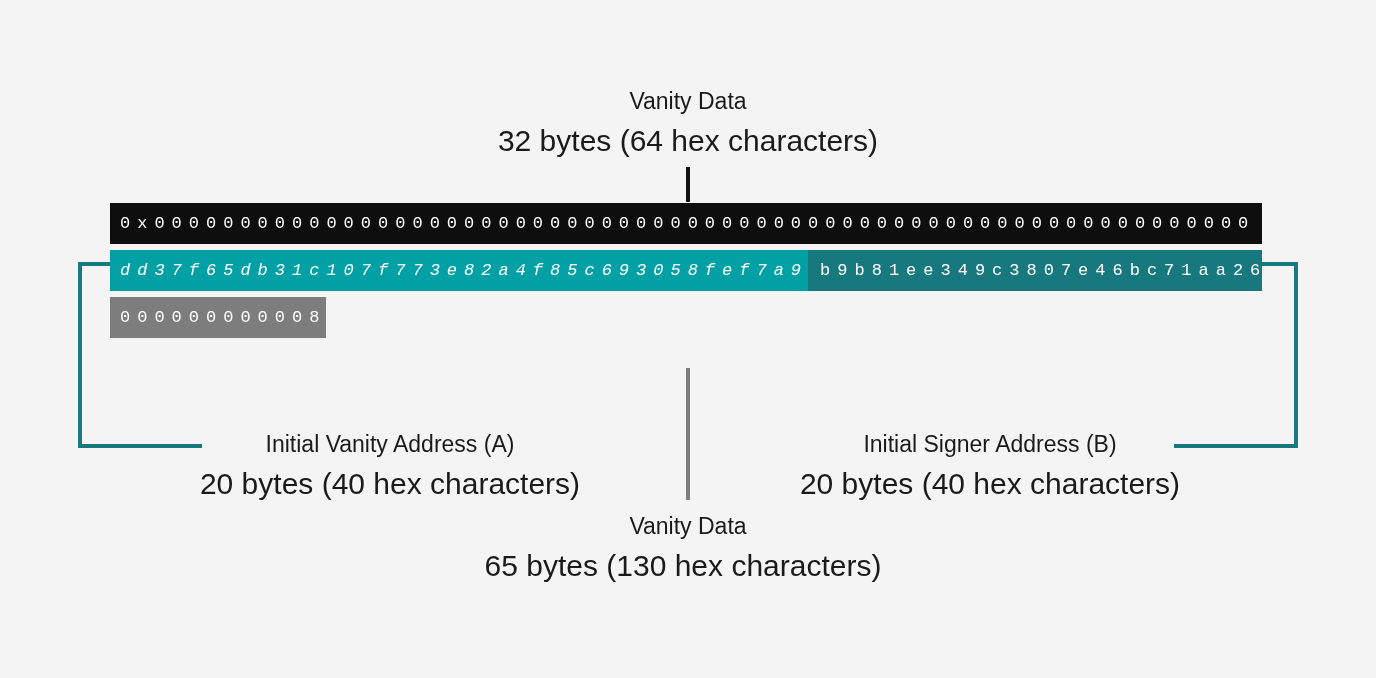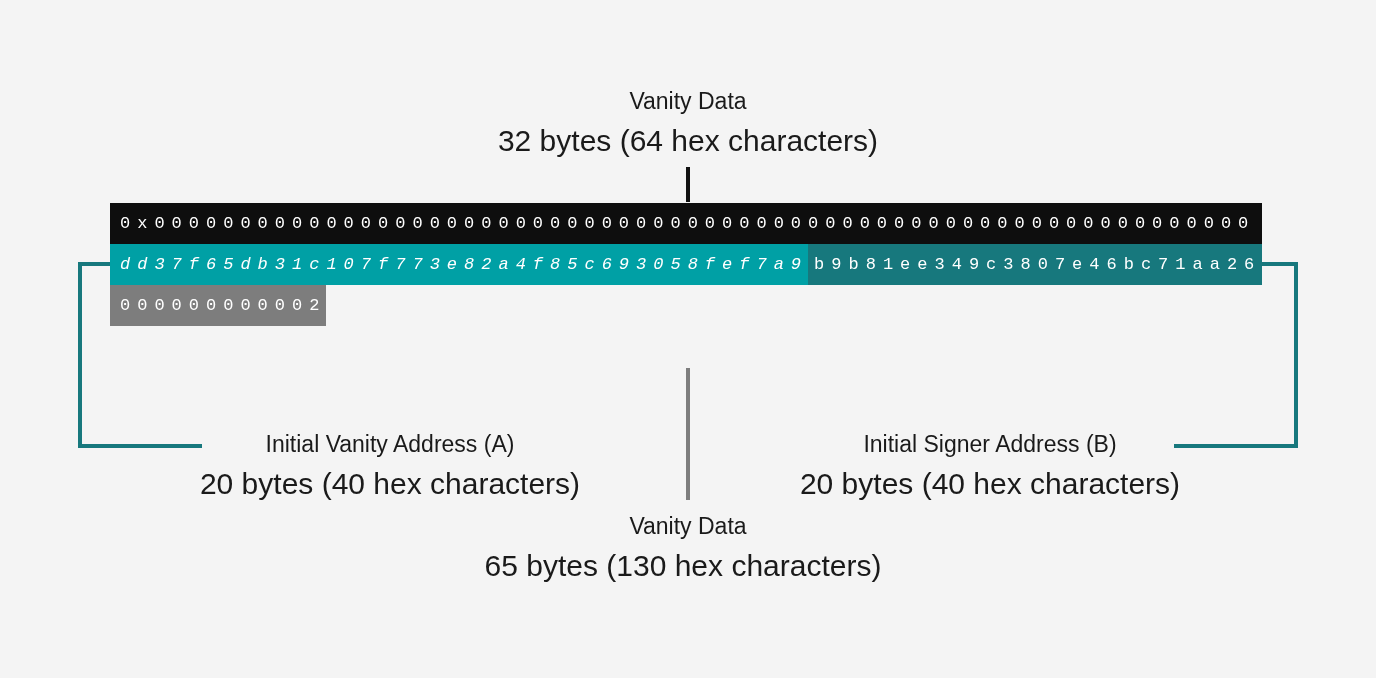--- a/index.html
+++ b/index.html
@@ -28,36 +28,36 @@
     text-align: center;
   }
   .hexblock {
     position: absolute;
     left: 110px;
     top: 203px;
     width: 1152px;
   }
   .hexrow {
     display: flex;
-    height: 41px;
+    height: 47px;
     white-space: nowrap;
     overflow: hidden;
   }
   .seg {
     display: flex;
     align-items: center;
     height: 41px;
     font-family: "Liberation Mono", "DejaVu Sans Mono", monospace;
     font-size: 17px;
     letter-spacing: 7px;
     color: var(--hex-text, #ffffff);
     white-space: pre;
   }
   .seg.first { padding-left: 10px; }
-  .seg.rest  { padding-left: 6px; }
+  .seg.rest  { padding-left: 12px; }
   .seg.fill  { flex: 1; overflow: hidden; }
   .bg-black  { background: var(--black-row, #0e0e0e); }
   .bg-teal-a { background: var(--teal-a, #00a0a5); font-style: italic; }
   .bg-teal-b { background: var(--teal-b, #17787d); }
   .bg-gray   { background: var(--gray, #7d7d7d); }
   .line { position: absolute; }
   .line.black   { background: var(--connector-black, #111111); }
   .line.gray    { background: var(--connector-gray, #7d7d7d); }
   .line.bracket { background: var(--bracket, #17787d); }
 </style>
@@ -73,21 +73,21 @@
 
   <div class="hexblock">
     <div class="hexrow">
       <span class="seg first fill bg-black">0x0000000000000000000000000000000000000000000000000000000000000000</span>
     </div>
     <div class="hexrow">
       <span class="seg first bg-teal-a">dd37f65db31c107f773e82a4f85c693058fef7a9</span>
       <span class="seg rest fill bg-teal-b">b9b81ee349c3807e46bc71aa26</span>
     </div>
     <div class="hexrow">
-      <span class="seg first bg-gray">000000000002</span>
+      <span class="seg first bg-gray">000000000008</span>
     </div>
   </div>
 
   <div class="line bracket" style="left:78px; top:262px; width:32px; height:4px;"></div>
   <div class="line bracket" style="left:78px; top:262px; width:4px; height:186px;"></div>
   <div class="line bracket" style="left:78px; top:444px; width:124px; height:4px;"></div>
 
   <div class="line bracket" style="left:1262px; top:262px; width:36px; height:4px;"></div>
   <div class="line bracket" style="left:1294px; top:262px; width:4px; height:186px;"></div>
   <div class="line bracket" style="left:1174px; top:444px; width:124px; height:4px;"></div>

